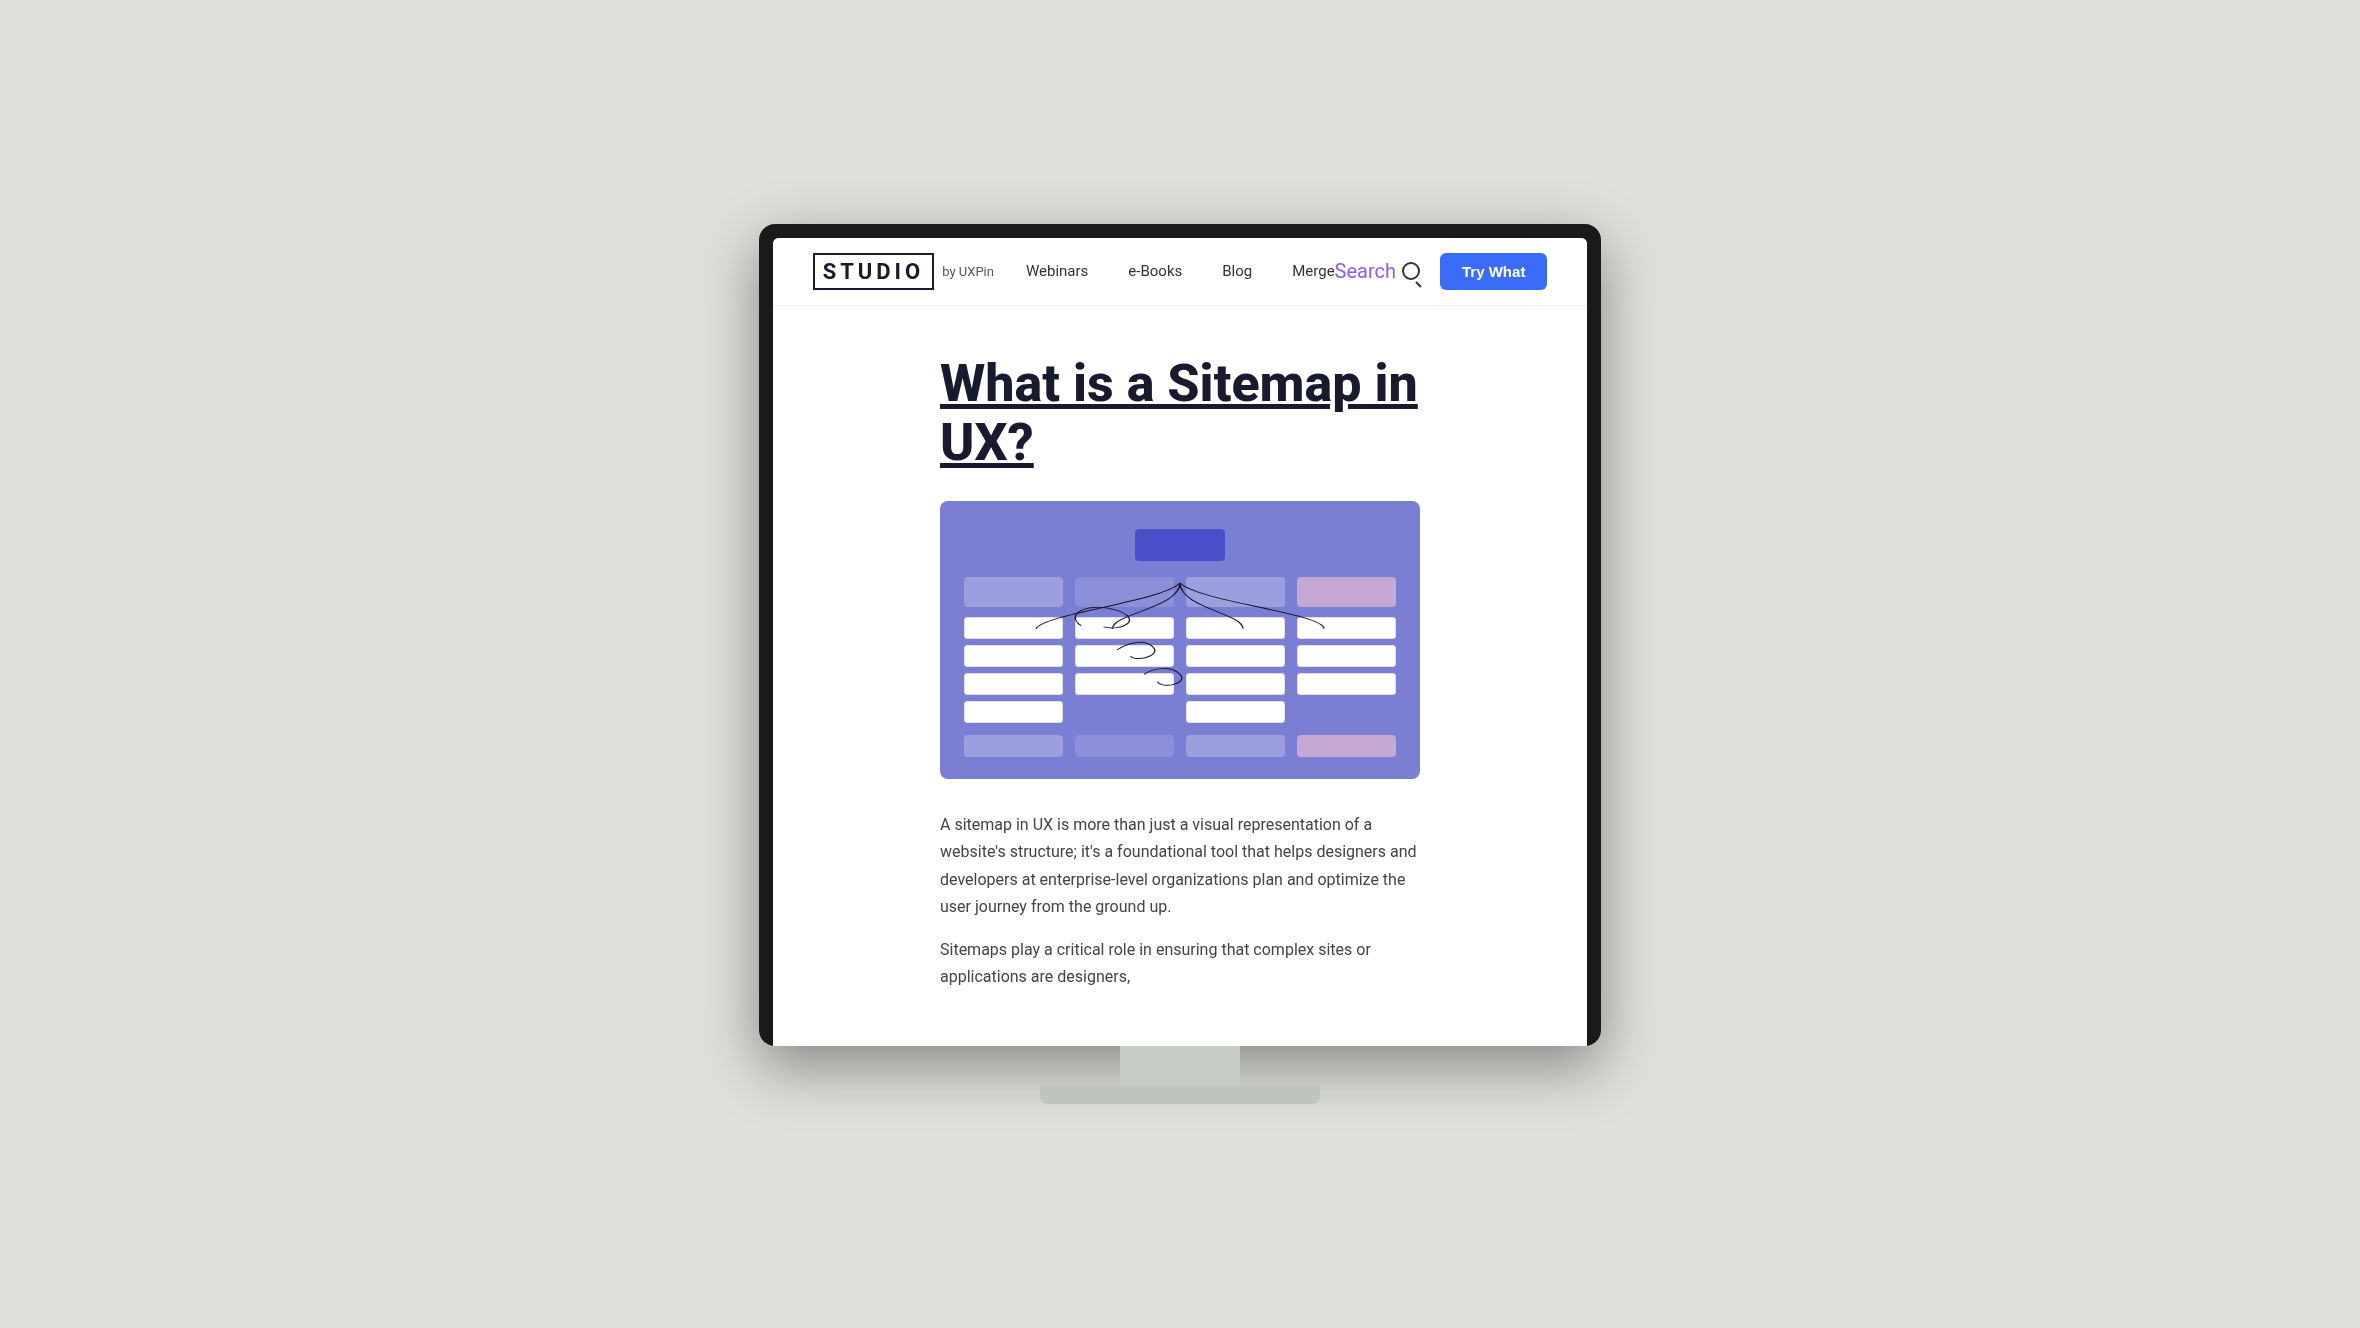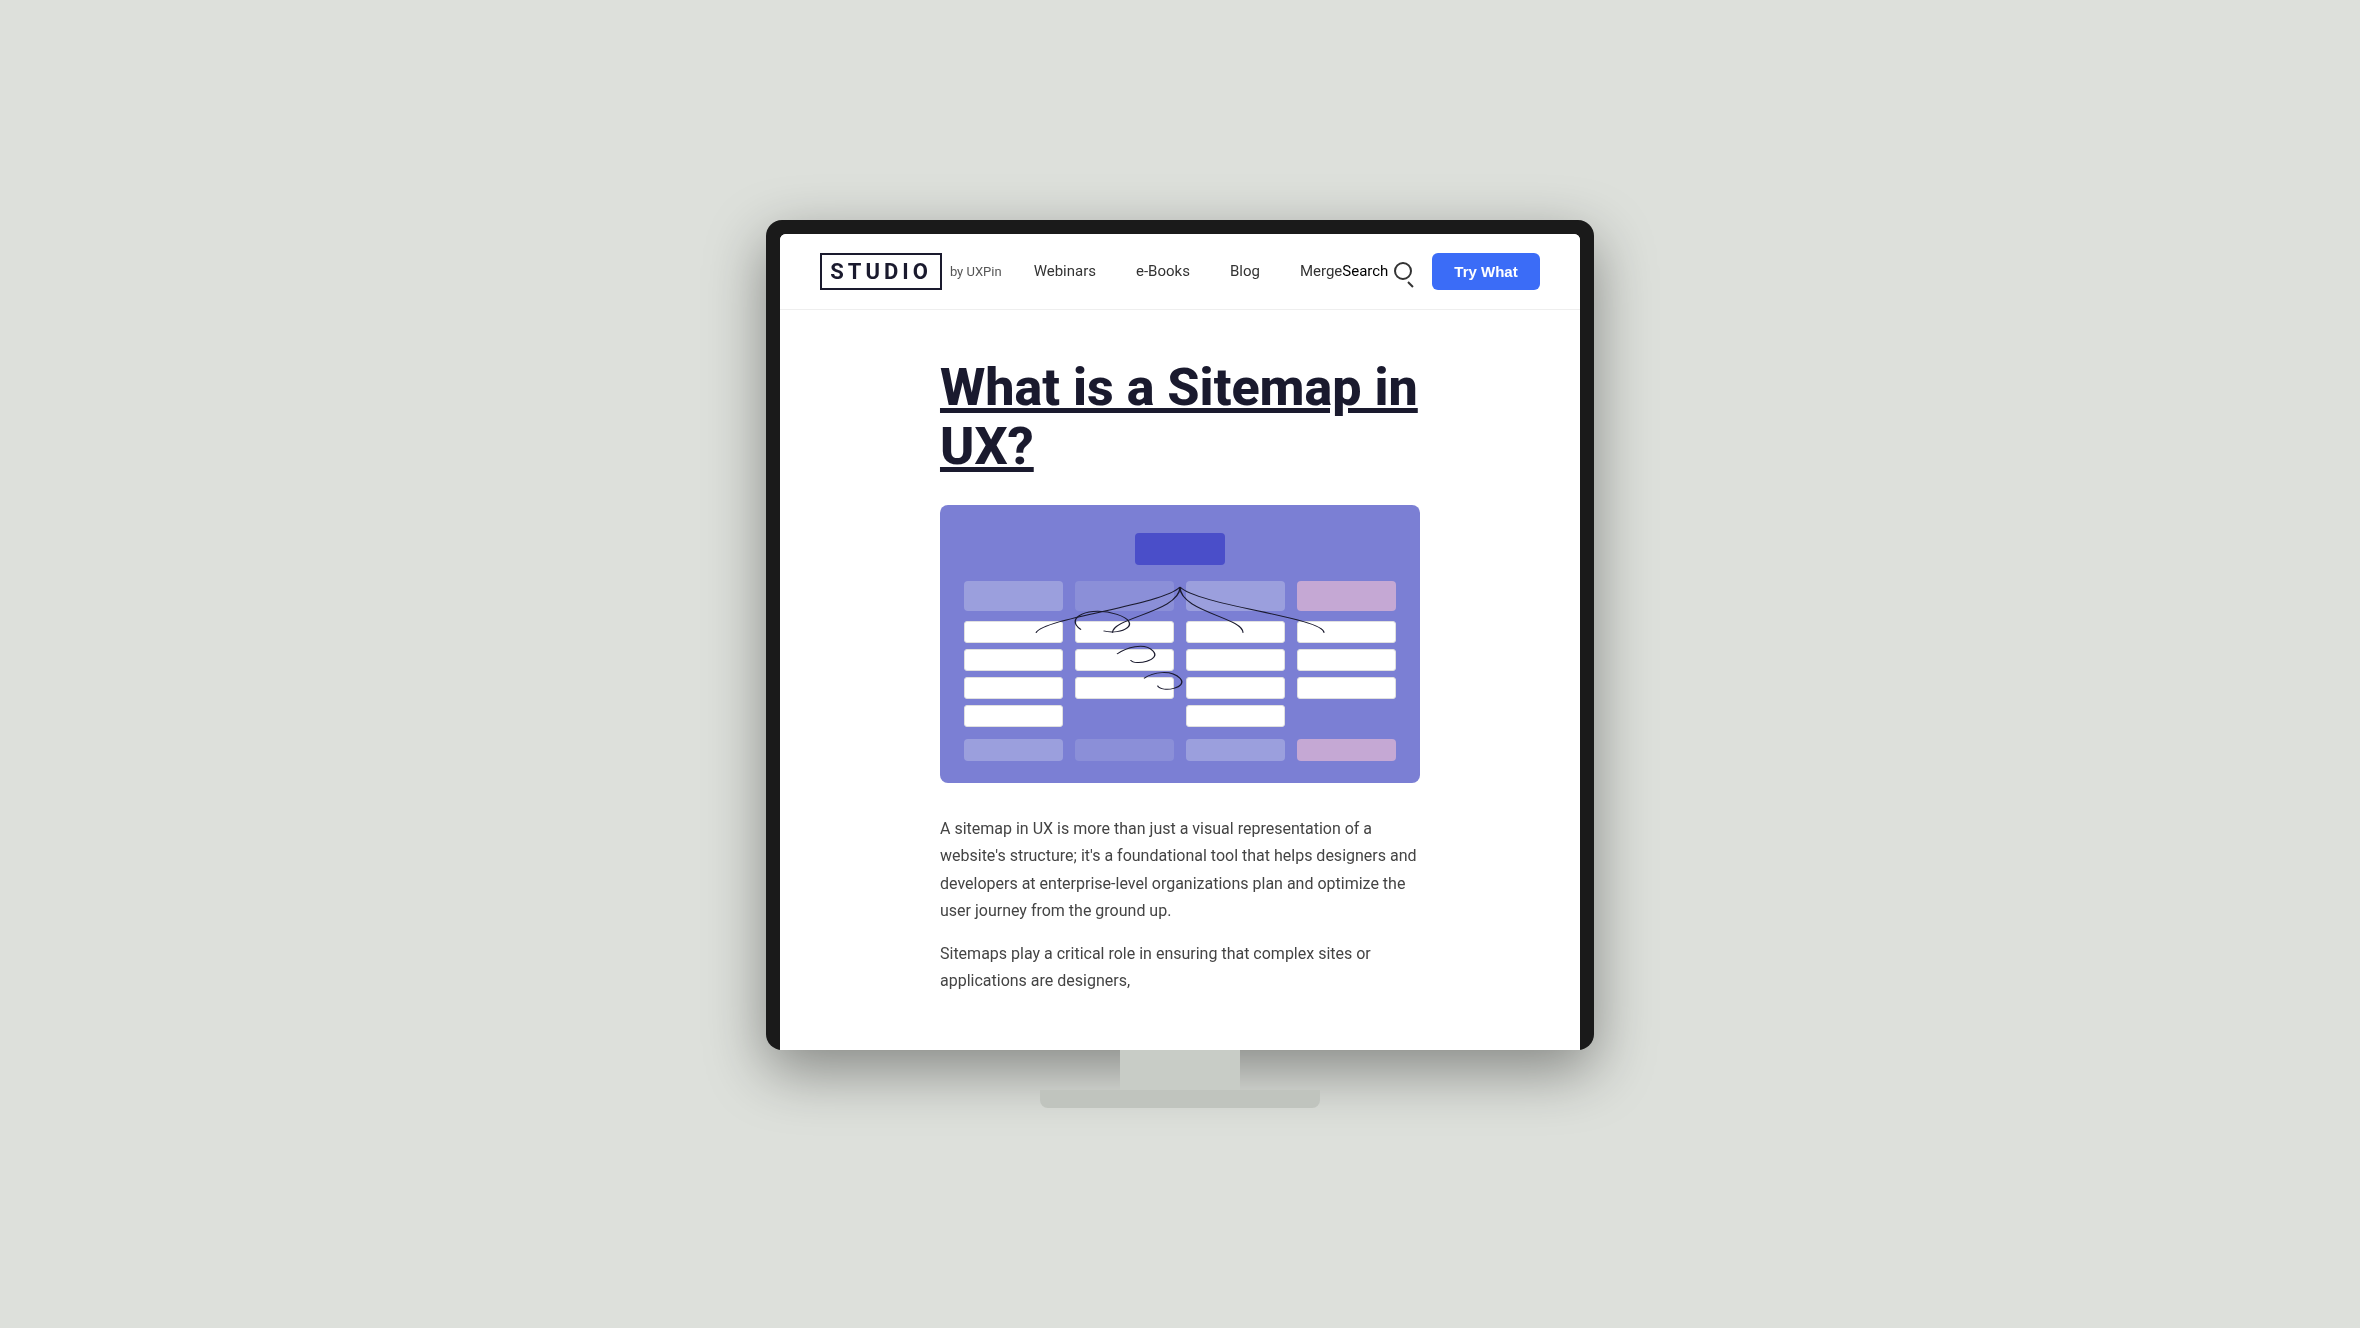--- a/index.html
+++ b/index.html
@@ -27,21 +27,21 @@
       overflow: hidden;
       min-height: 620px;
     }
 
     
     .navbar {
       display: flex;
       align-items: center;
       justify-content: space-between;
       padding: 0 40px;
-      height: 76px;
+      height: 68px;
       background: #fff;
       border-bottom: 1px solid #eee;
     }
 
     .navbar-left {
       display: flex;
       align-items: center;
       gap: 32px;
     }
 
@@ -87,22 +87,22 @@
     }
 
     .search-container {
       display: flex;
       align-items: center;
       gap: 6px;
       cursor: pointer;
     }
 
     .search-label {
-      font-size: 15px;
-      color: #000000;
+      font-size: 20px;
+      color: #8b5cf6;
     }
 
     .search-icon-circle {
       width: 18px;
       height: 18px;
       border: 2px solid #333;
       border-radius: 50%;
       position: relative;
     }
 

